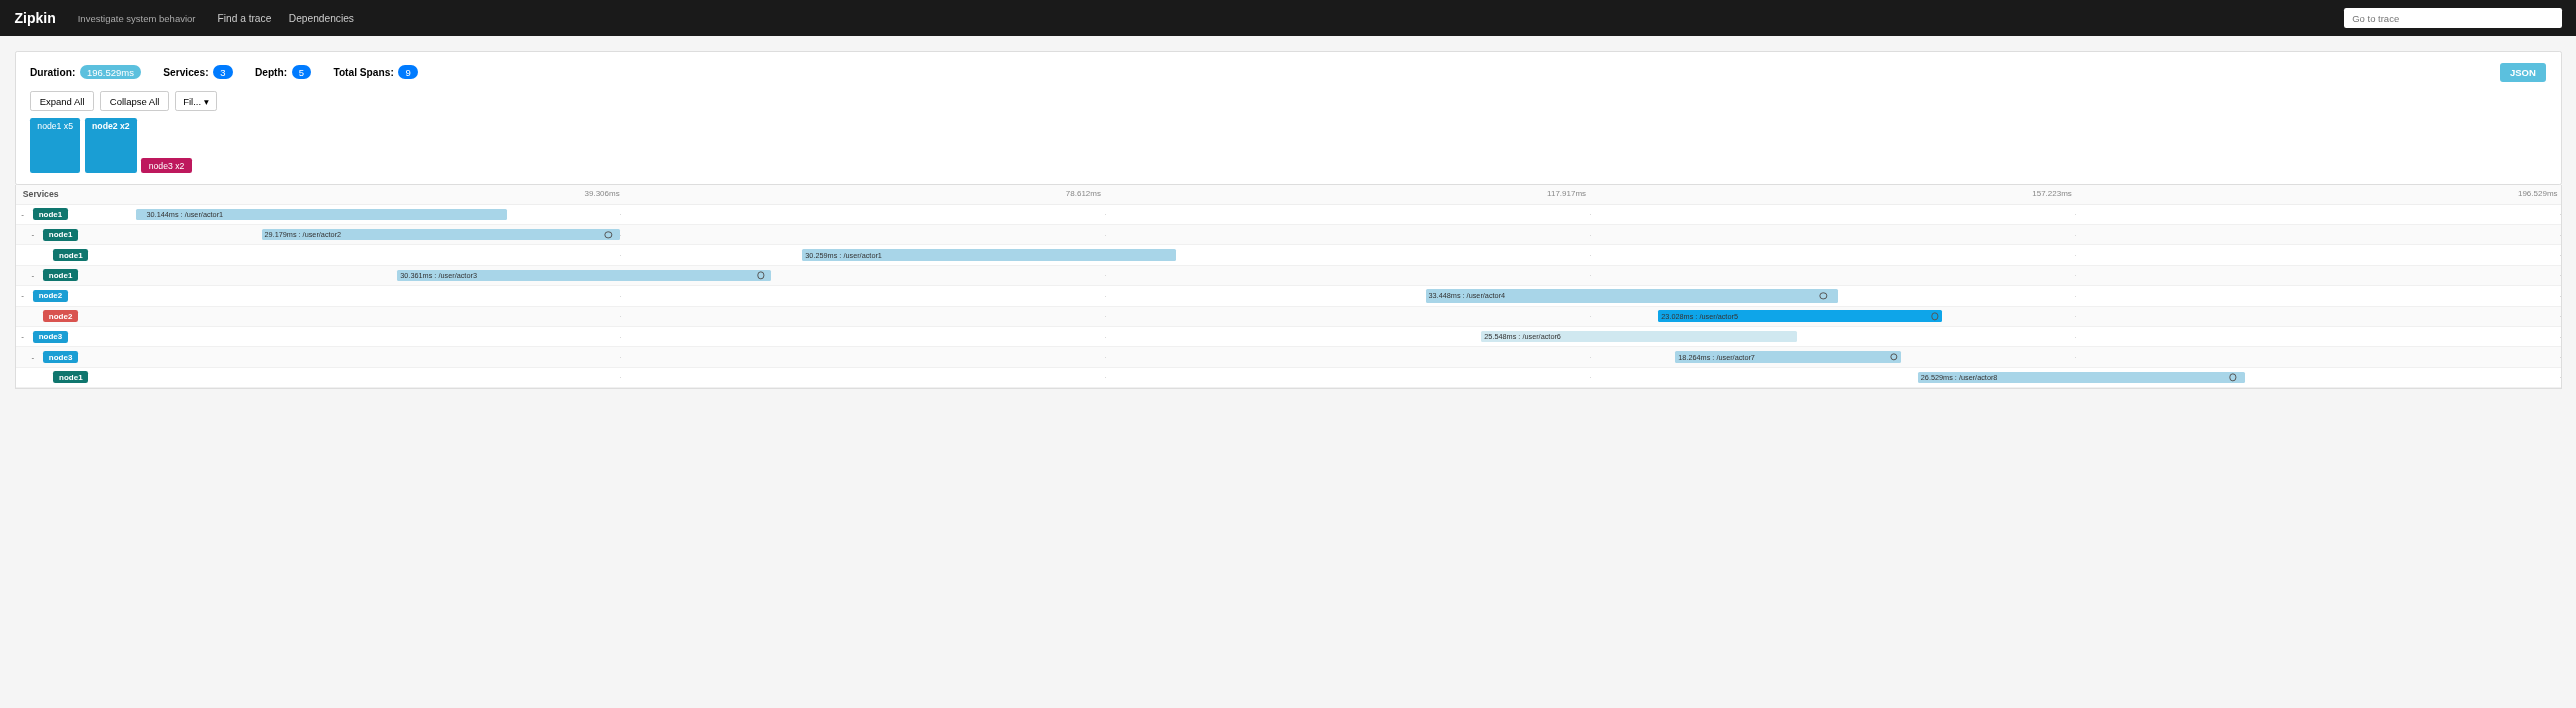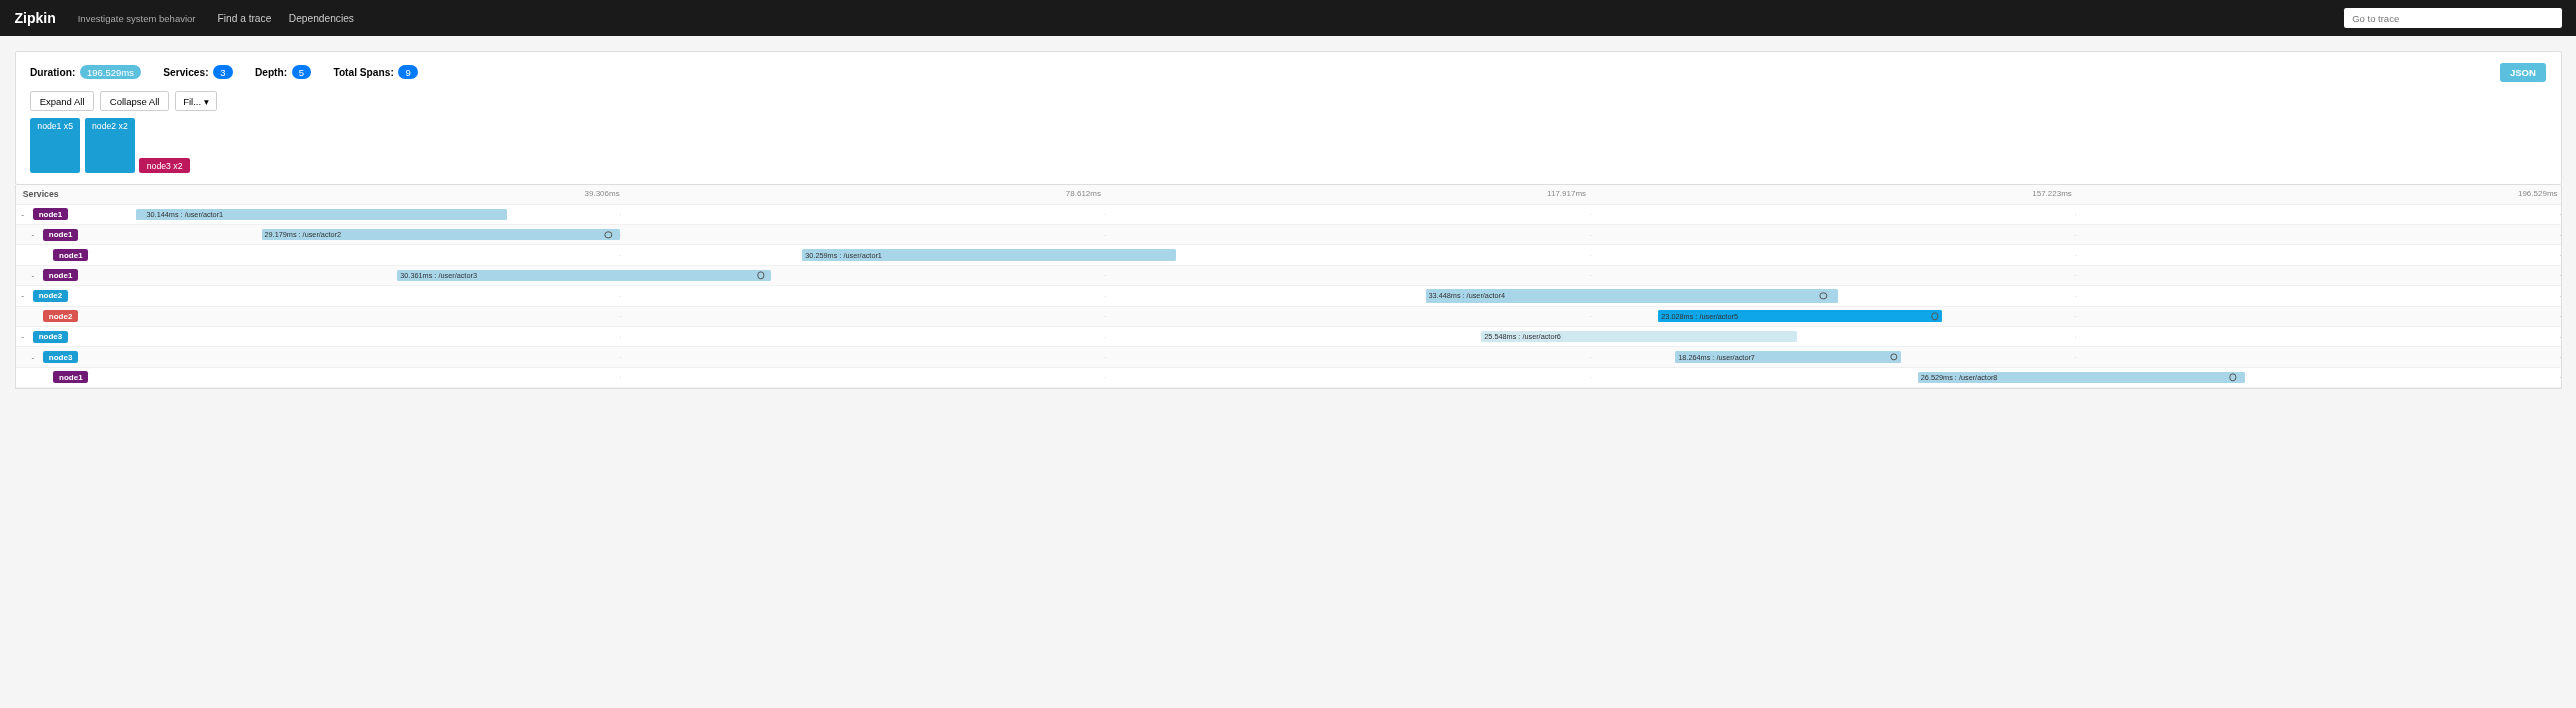--- a/index.html
+++ b/index.html
@@ -118,21 +118,21 @@
       gap: 4.4px;
     }
     .service-tag {
       border-radius: 2.2px;
       padding: 2.2px 7.3px;
       font-size: 8.7px;
       color: #fff;
       cursor: pointer;
     }
     .tag-node1 { background: #1a9ed4; }
-    .tag-node2 { background: #1a9ed4; }
+    .tag-node2 { background: #1a9ed4; font-weight: bold; }
     .tag-node3 { background: #be185d; margin-top: 40px; }
 
     
     .trace-container {
       background: #fff;
       border: 0.7px solid #ddd;
       border-top: none;
       overflow-x: auto;
     }
 
@@ -186,21 +186,21 @@
       width: 8.7px;
     }
     .service-label {
       color: #fff;
       border-radius: 2.2px;
       padding: 1.5px 5.8px;
       font-size: 8px;
       font-weight: bold;
       white-space: nowrap;
     }
-    .svc-node1 { background: #701a75; }
+    .svc-node1 { background: #0f766e; }
     .svc-node2 { background: #1a9ed4; }
     .svc-node2-red { background: #d9534f; }
     .svc-node3 { background: #1a9ed4; }
 
     .row-timeline {
       flex: 1;
       position: relative;
       height: 100%;
       display: flex;
       align-items: center;

